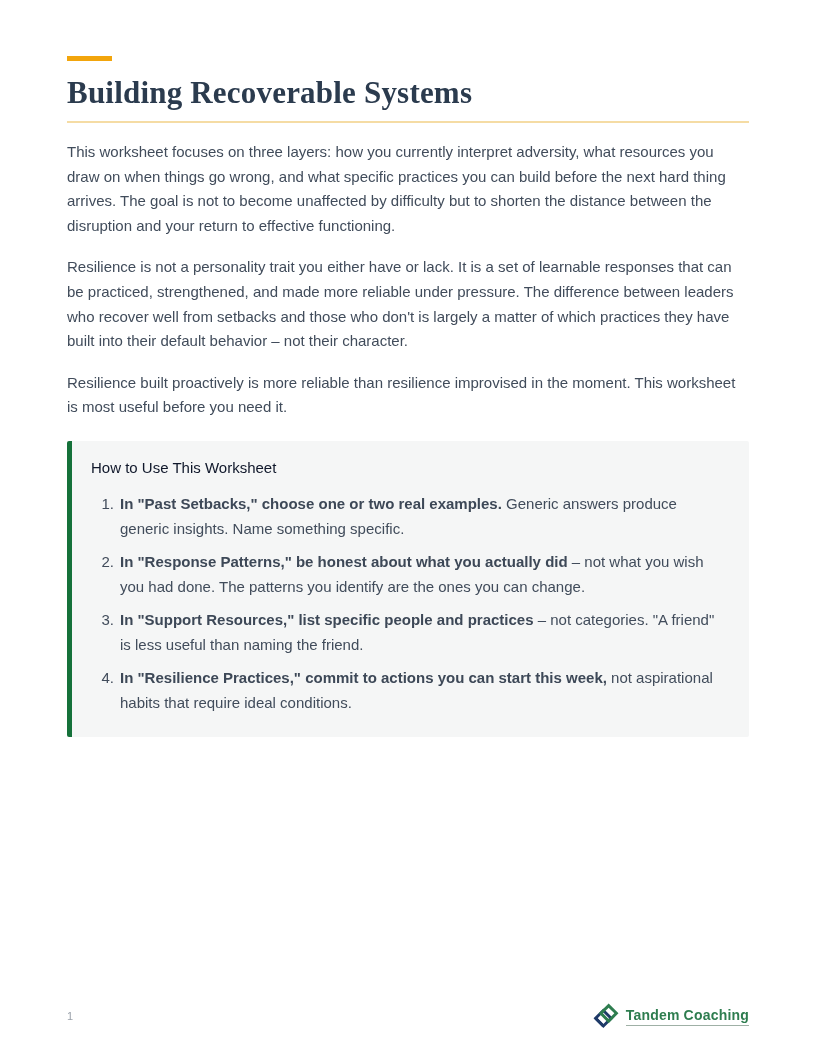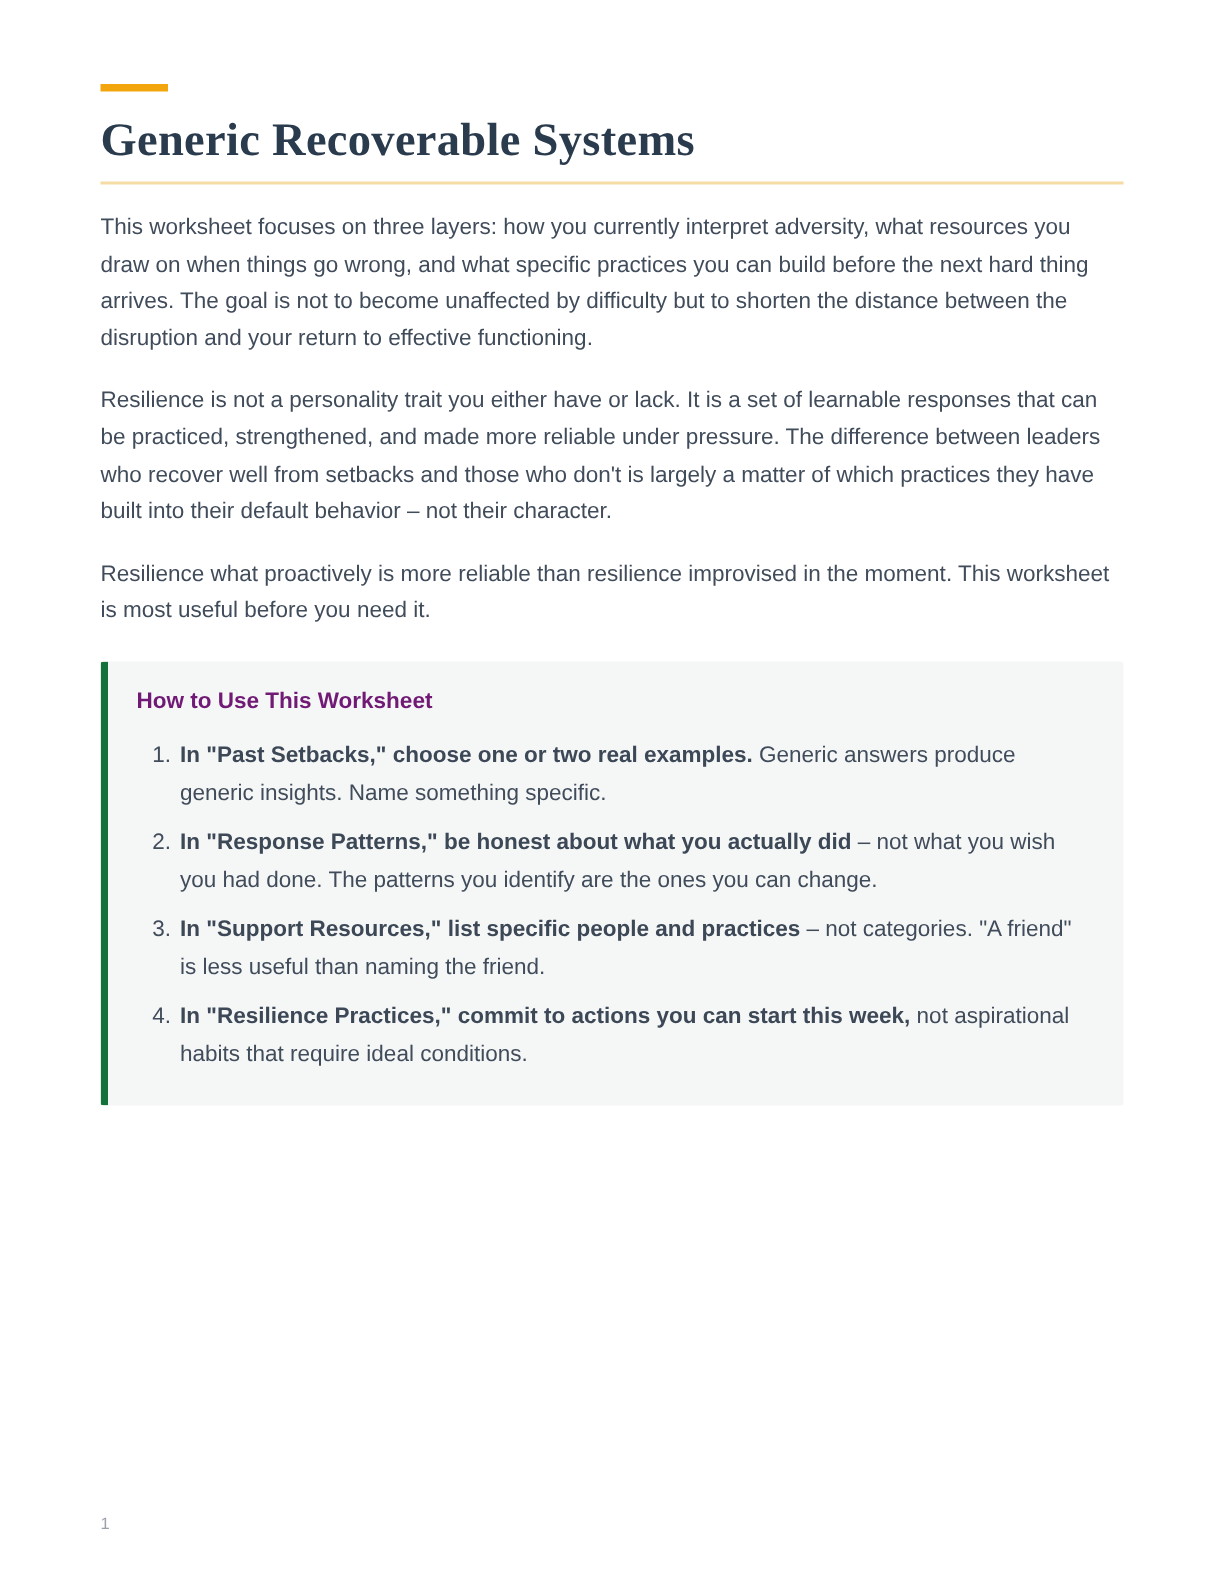--- a/index.html
+++ b/index.html
@@ -46,22 +46,22 @@
     margin: 17px 0;
   }
   .callout {
     margin-top: 21px;
     background: #F5F6F6;
     border-left: 5px solid #15713A;
     border-radius: 2px;
     padding: 17px 24px 22px 19px;
   }
   .callout-title {
-    color: #701a75;
-    font-weight: 700;
+    color: #0f172a;
+    font-weight: 400;
     font-size: 15px;
     line-height: 20px;
   }
   .callout ol {
     list-style: none;
     margin: 13px 0 0 0;
     padding: 0;
   }
   .callout li {
     display: grid;
@@ -106,26 +106,26 @@
   }
 </style>
 </head>
 <body>
 
 <div class="page">
   <div class="content">
 
     <div class="accent-bar"></div>
 
-    <h1 class="doc-title">Generic Recoverable Systems</h1>
+    <h1 class="doc-title">Building Recoverable Systems</h1>
     <div class="title-rule"></div>
 
     <p class="body-para">This worksheet focuses on three layers: how you currently interpret adversity, what resources you draw on when things go wrong, and what specific practices you can build before the next hard thing arrives. The goal is not to become unaffected by difficulty but to shorten the distance between the disruption and your return to effective functioning.</p>
     <p class="body-para">Resilience is not a personality trait you either have or lack. It is a set of learnable responses that can be practiced, strengthened, and made more reliable under pressure. The difference between leaders who recover well from setbacks and those who don't is largely a matter of which practices they have built into their default behavior – not their character.</p>
-    <p class="body-para">Resilience what proactively is more reliable than resilience improvised in the moment. This worksheet is most useful before you need it.</p>
+    <p class="body-para">Resilience built proactively is more reliable than resilience improvised in the moment. This worksheet is most useful before you need it.</p>
 
     <div class="callout">
       <div class="callout-title">How to Use This Worksheet</div>
       <ol>
         <li>
           <span class="li-number">1.</span>
           <span class="li-text"><span class="li-lead">In "Past Setbacks," choose one or two real examples.</span><span> Generic answers produce generic insights. Name something specific.</span></span>
         </li>
         <li>
           <span class="li-number">2.</span>
@@ -138,14 +138,22 @@
         <li>
           <span class="li-number">4.</span>
           <span class="li-text"><span class="li-lead">In "Resilience Practices," commit to actions you can start this week,</span><span> not aspirational habits that require ideal conditions.</span></span>
         </li>
       </ol>
     </div>
   </div>
 
   <div class="footer">
     <span class="page-number">1</span>
+    <div class="logo">
+      <svg width="26" height="26" viewBox="0 0 32 32" aria-hidden="true">
+        <rect x="6" y="12" width="13.5" height="13.5" transform="rotate(45 12.75 18.75)" fill="none" stroke="#1E3A68" stroke-width="3.6"></rect>
+        <rect x="12.5" y="6" width="13.5" height="13.5" transform="rotate(45 19.25 12.75)" fill="none" stroke="#2E7D4F" stroke-width="3.6"></rect>
+        <rect x="6" y="12" width="13.5" height="13.5" transform="rotate(45 12.75 18.75)" fill="none" stroke="#1E3A68" stroke-width="3.6" stroke-dasharray="0 27 13.5 54"></rect>
+      </svg>
+      <span class="logo-text">Tandem Coaching</span>
+    </div>
   </div>
 </div>
 
 </body></html>

